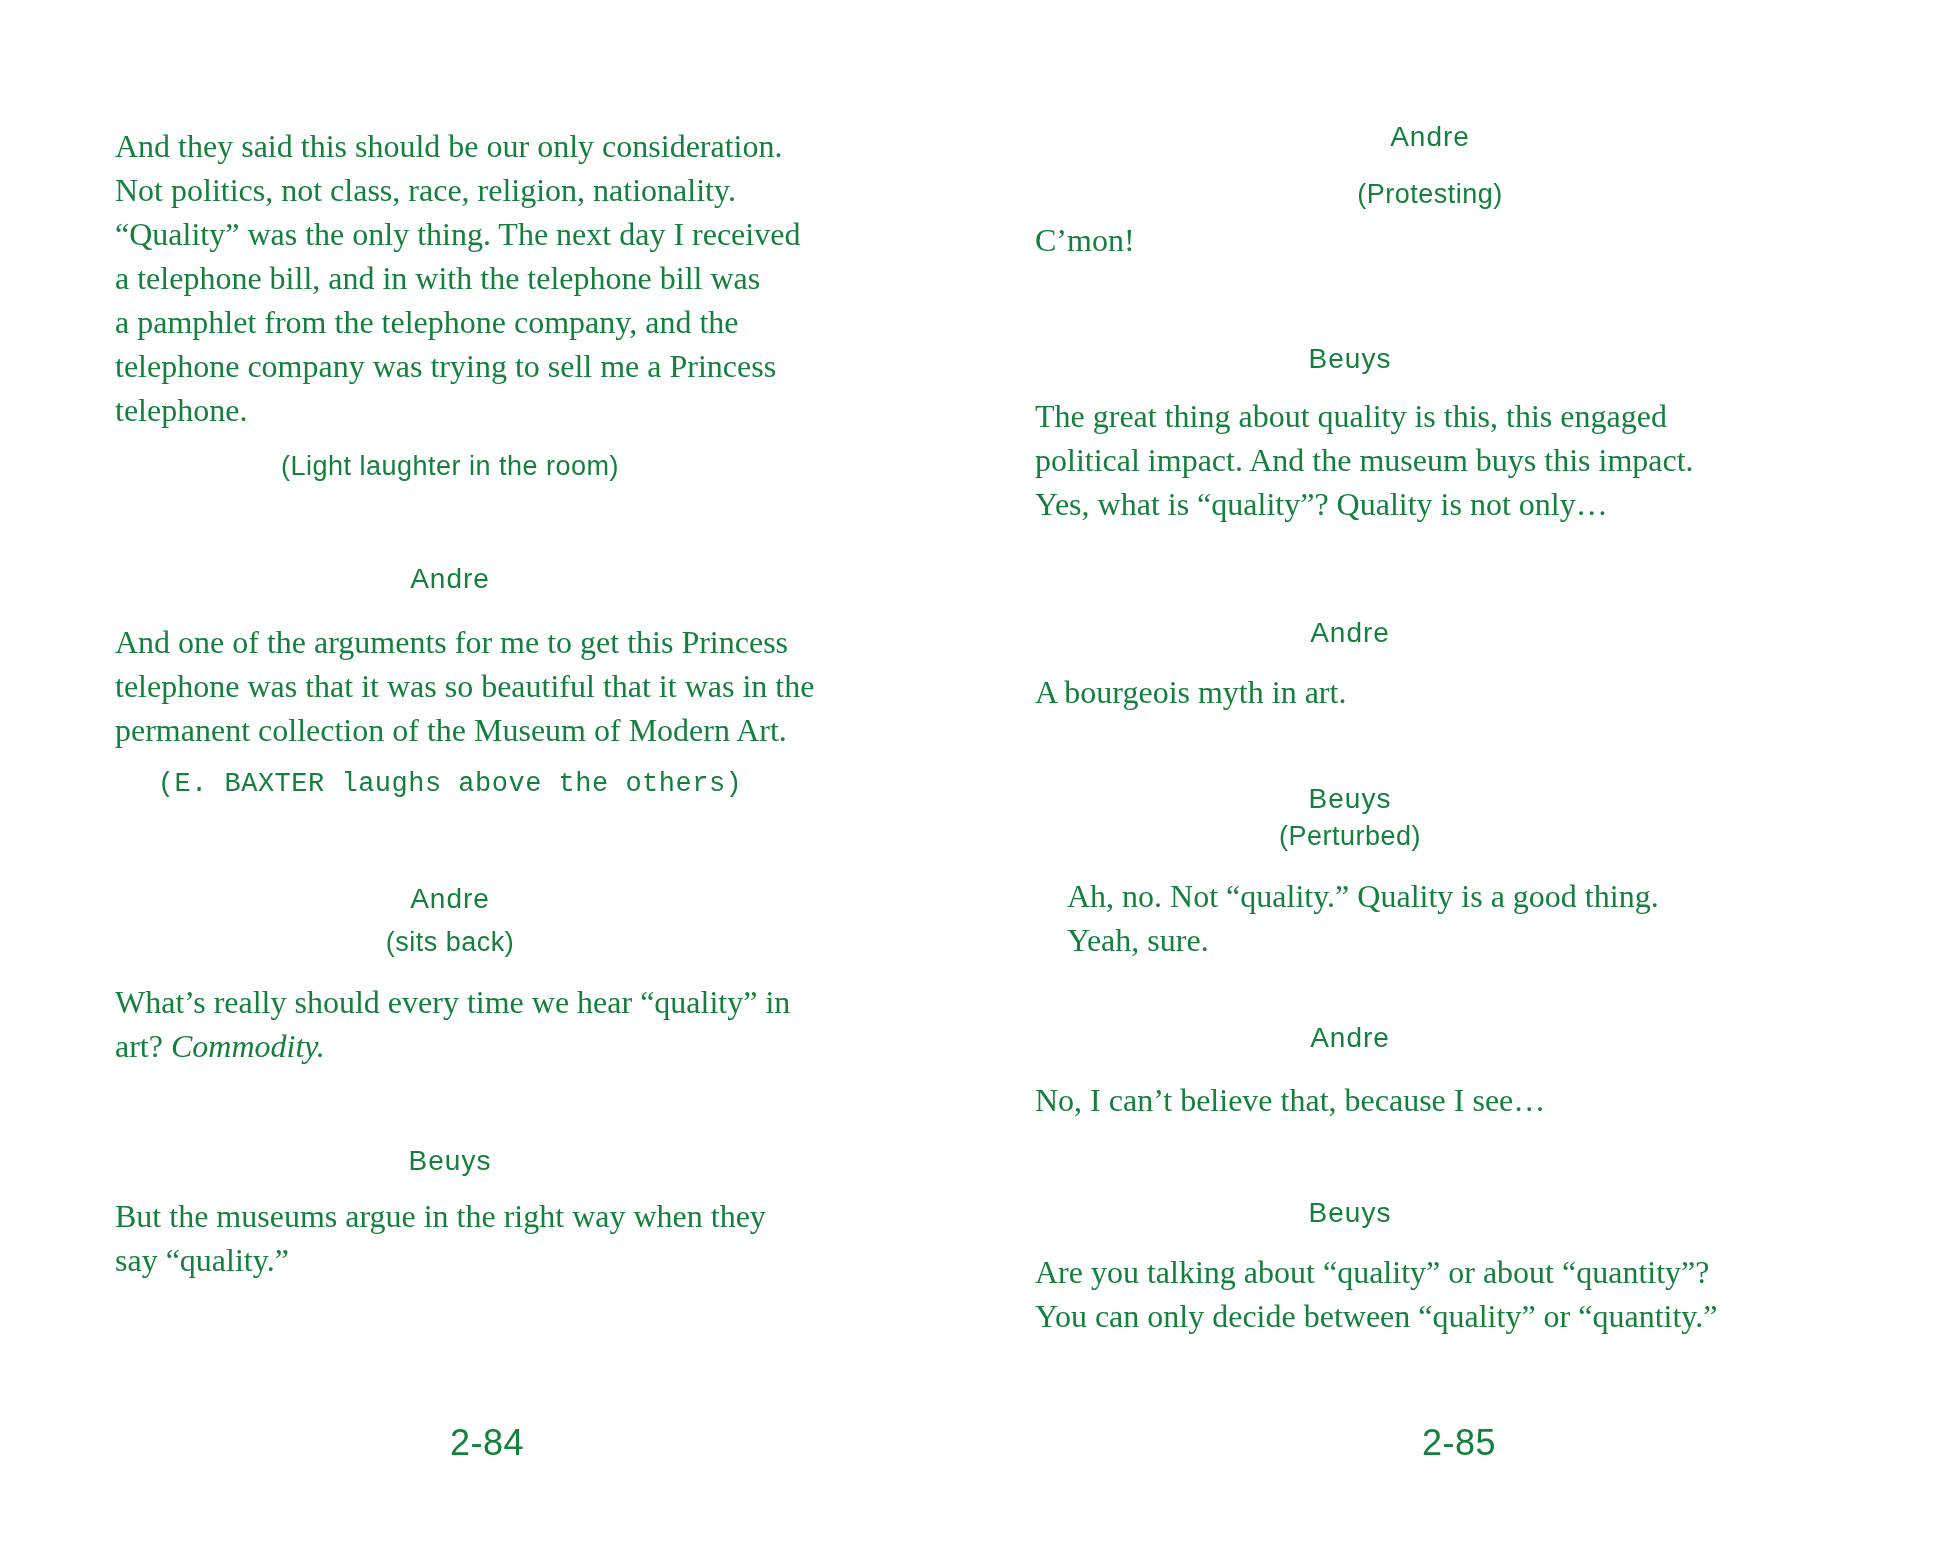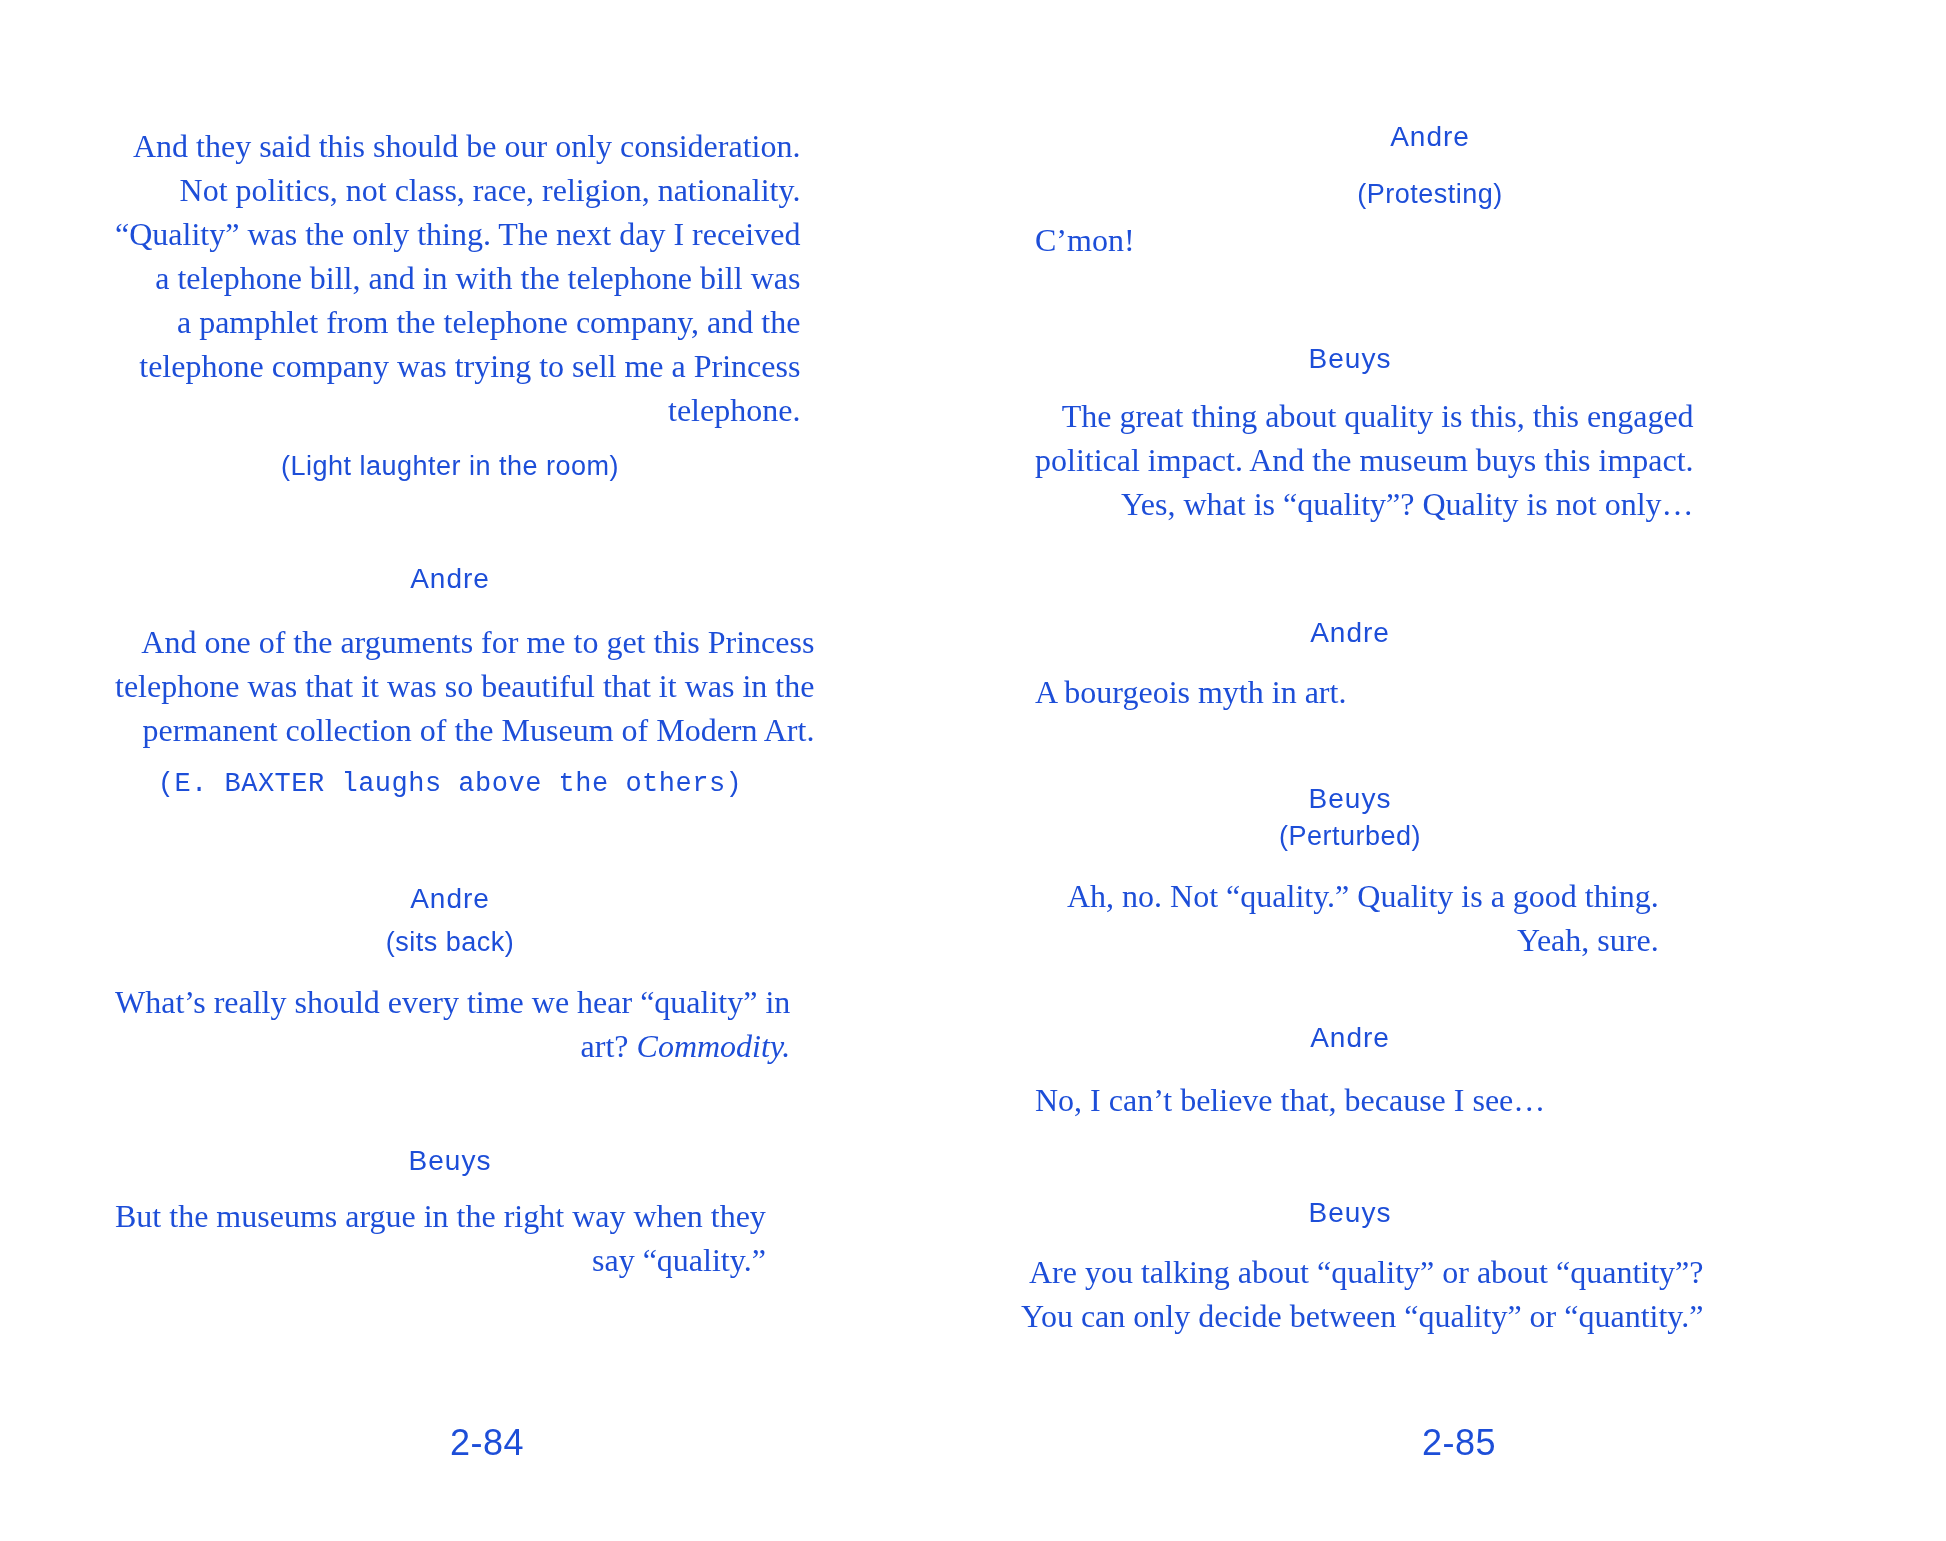--- a/index.html
+++ b/index.html
@@ -5,23 +5,22 @@
   html, body {
     margin: 0;
     padding: 0;
     background: #ffffff;
   }
   .spread {
     position: relative;
     width: 1946px;
     height: 1541px;
     background: #ffffff;
-    color: #1d4ed8;
+    color: #15803d;
     overflow: hidden;
-    text-align: right;
   }
   .page {
     position: absolute;
     top: 0;
     height: 100%;
   }
   #page-left  { left: 0;     width: 973px; }
   #page-right { left: 973px; width: 973px; }
 
   .block { position: absolute; white-space: nowrap; }
@@ -110,19 +109,19 @@
       <div class="block stage" style="top: 820px; left: 377px;">(Perturbed)</div>
       <div class="block para" style="top: 874px; left: 62px; margin-left: 32px;">
         <div class="line">Ah, no. Not “quality.” Quality is a good thing.</div>
         <div class="line">Yeah, sure.</div>
       </div>
       <div class="block speaker" style="top: 1015px; left: 377px;">Andre</div>
       <div class="block para" style="top: 1078px; left: 62px;">
         <div class="line">No, I can’t believe that, because I see…</div>
       </div>
       <div class="block speaker" style="top: 1190px; left: 377px;">Beuys</div>
-      <div class="block para" style="top: 1250px; left: 48px; font-family: Liberation Serif, serif;">
+      <div class="block para" style="top: 1250px; left: 62px; font-family: Liberation Serif, serif;">
         <div class="line">Are you talking about “quality” or about “quantity”?</div>
         <div class="line">You can only decide between “quality” or “quantity.”</div>
       </div>
       <div class="block pagenum" style="top: 1424px; left: 486px;">2-85</div>
     </section>
 </div>
 
 </body></html>

